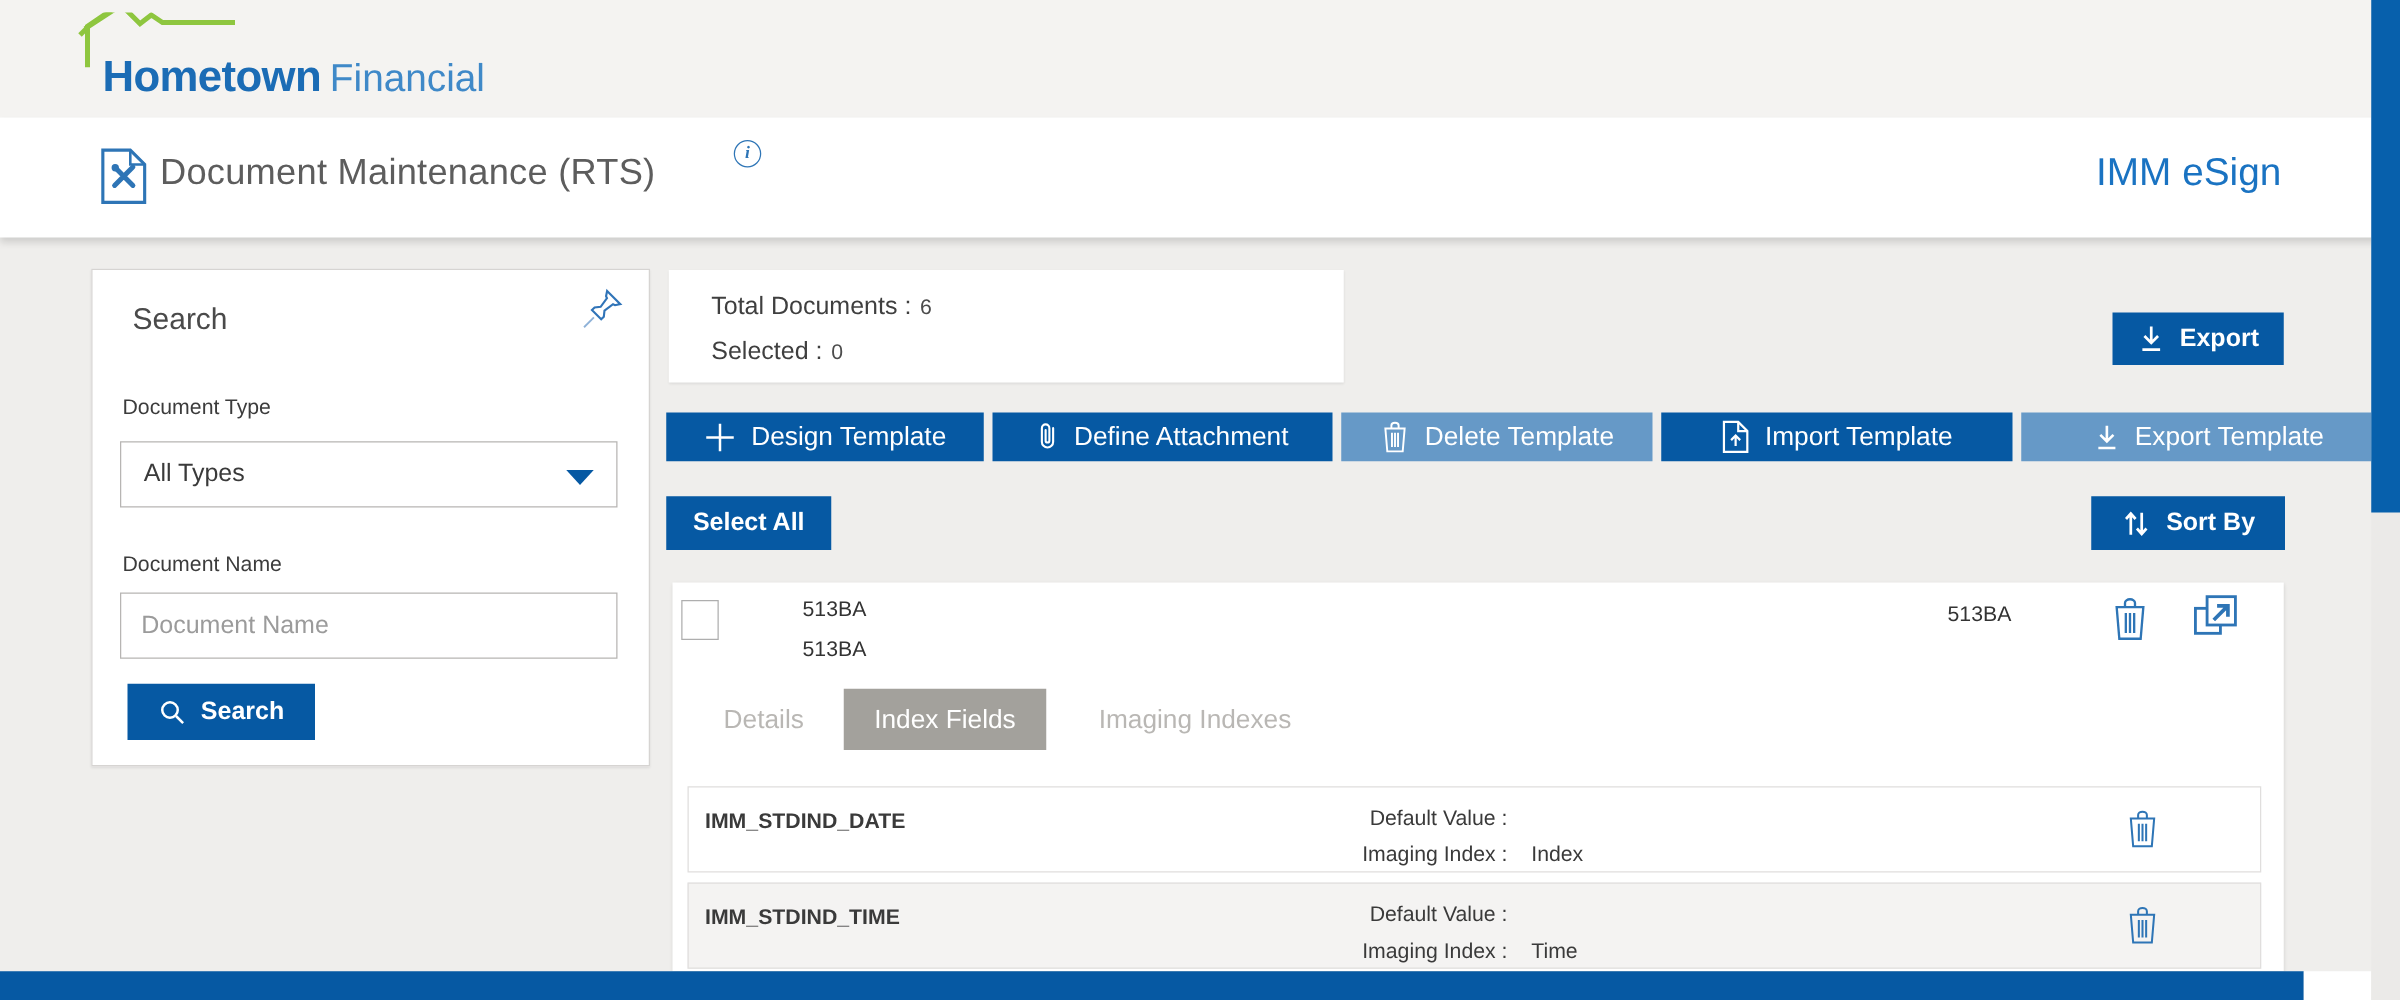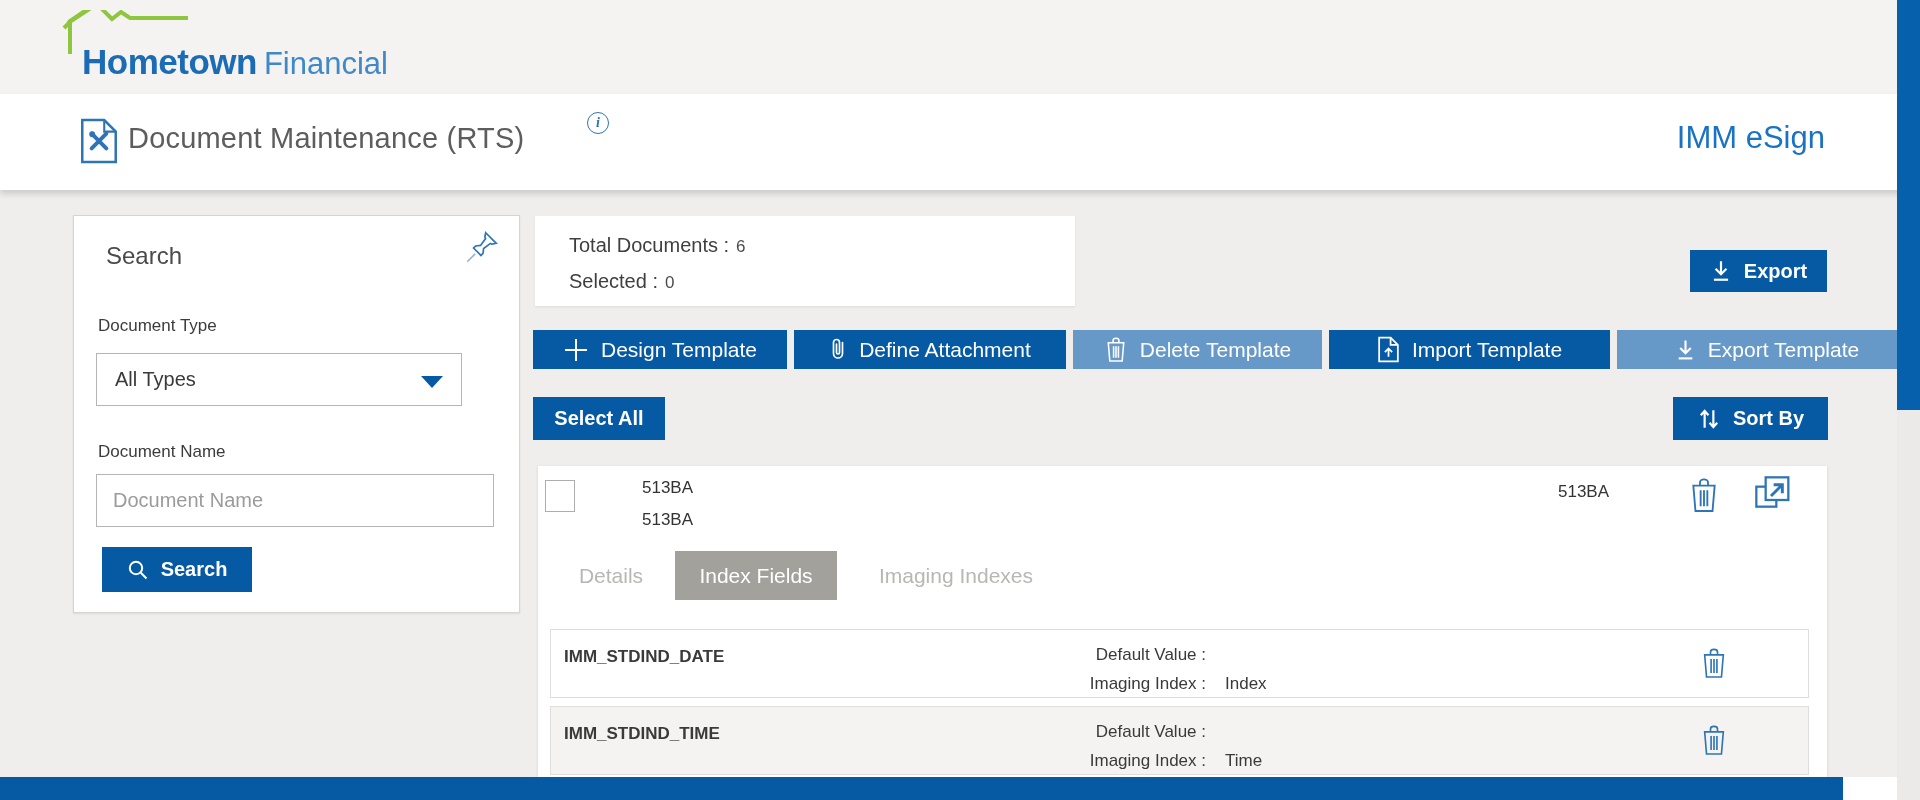--- a/index.html
+++ b/index.html
@@ -38,21 +38,21 @@
          font-family:inherit; font-size:20px; font-weight:600; white-space:nowrap; }
   .btn.light { background:#6699c7; }
   .btn svg { flex:none; }
 
   
   .search-card { position:absolute; left:73px; top:215px; width:447px; height:398px;
                  background:#fff; border:1px solid #d6d4d2; box-shadow:0 1px 2px rgba(0,0,0,.08); }
   .search-card h2 { position:absolute; left:32px; top:26px; font-size:24px; font-weight:400; color:#4a4a4a; }
   .pin { position:absolute; right:18px; top:12px; cursor:pointer; }
   .field-label { position:absolute; left:24px; font-size:17px; color:#3c3c3c; }
-  .select-box { position:absolute; left:22px; top:137px; width:366px; height:53px; border:1px solid #b7b5b3;
+  .select-box { position:absolute; left:22px; top:137px; width:398px; height:53px; border:1px solid #b7b5b3;
                 background:#fff; display:flex; align-items:center; padding:0 18px; font-size:20px; color:#3a3a3a; cursor:pointer; }
   .caret { position:absolute; right:18px; top:22px; width:0; height:0;
            border-left:11px solid transparent; border-right:11px solid transparent; border-top:12px solid #0659a3; }
   .text-input { position:absolute; left:22px; top:258px; width:398px; height:53px; border:1px solid #b7b5b3;
                 padding:0 16px; font-size:20px; color:#3a3a3a; font-family:inherit; background:#fff; }
   .text-input::placeholder { color:#9b9b9b; }
   .btn-search { position:absolute; left:28px; top:331px; width:150px; height:45px; }
   .btn-clear  { position:absolute; left:279px; top:331px; width:141px; height:45px; }
 
   

